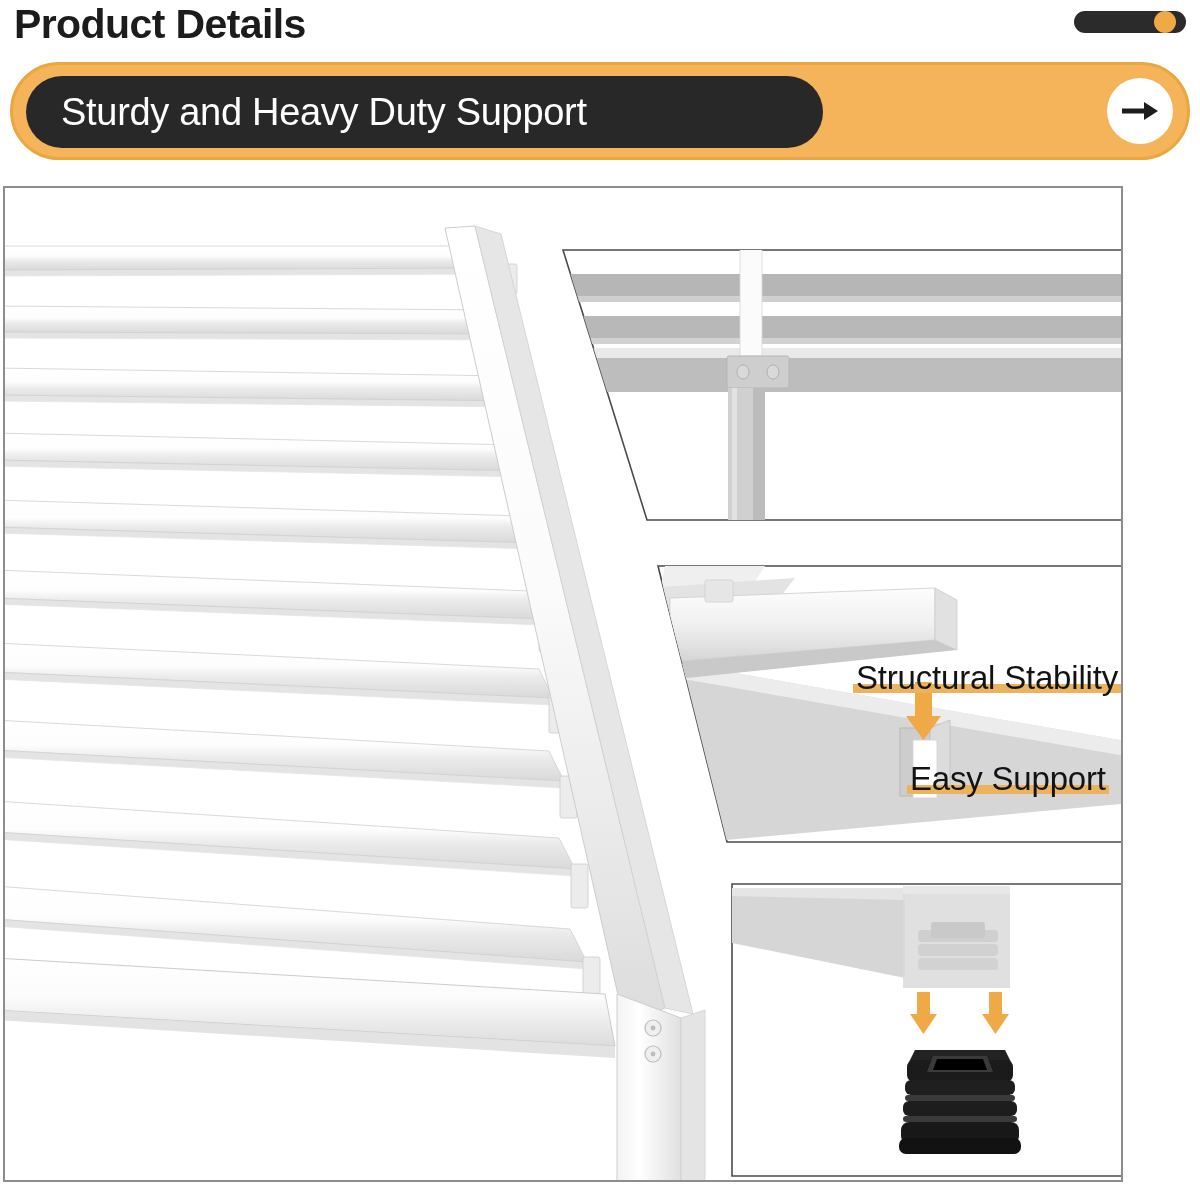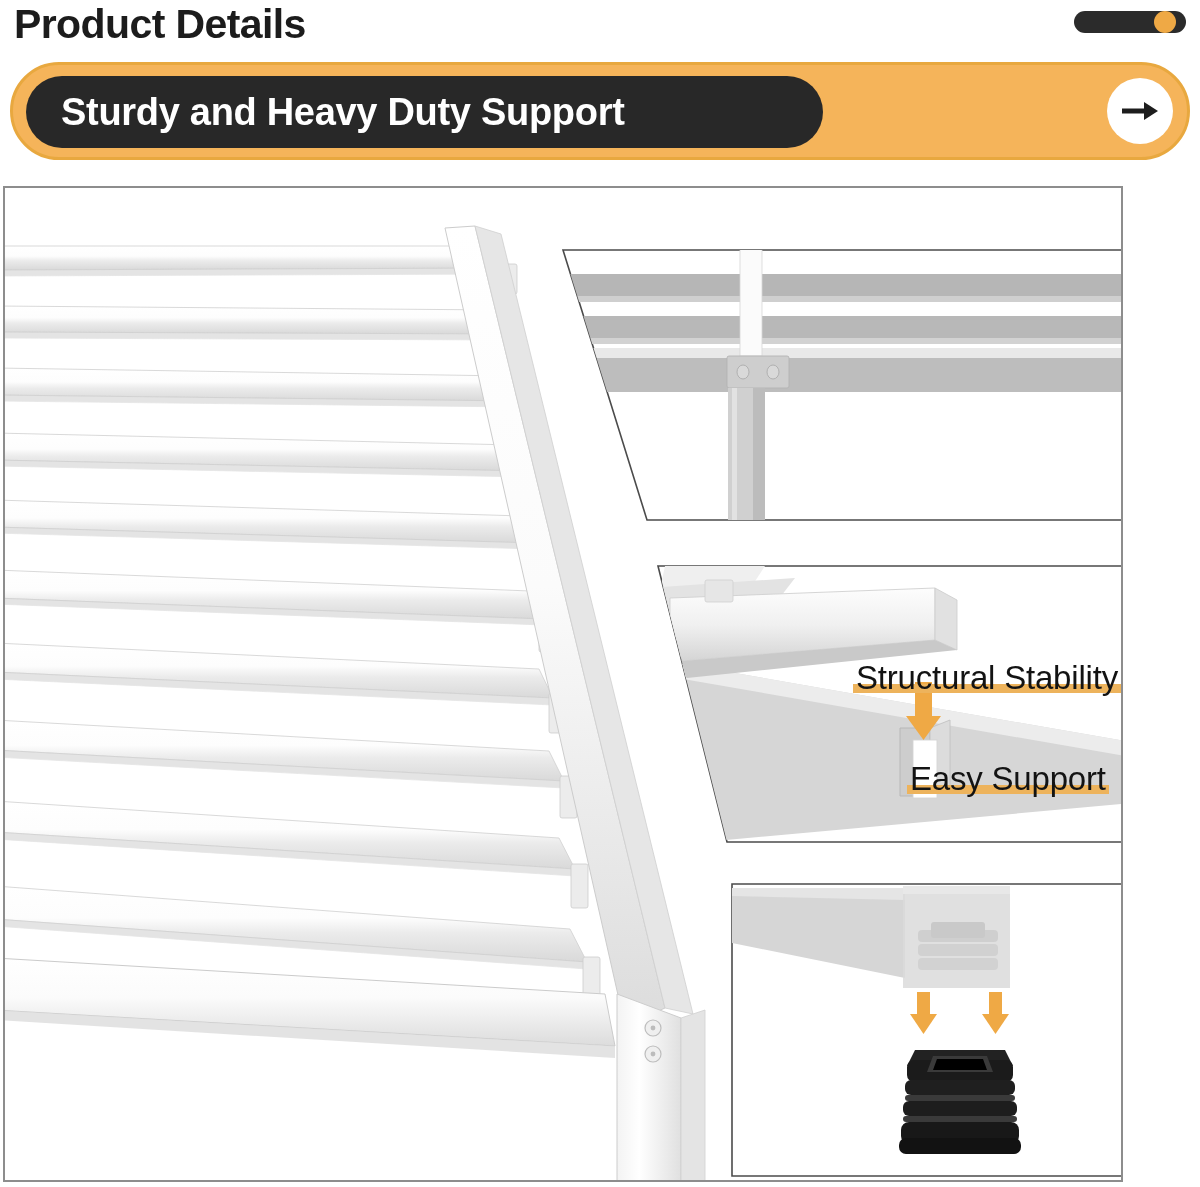--- a/index.html
+++ b/index.html
@@ -68,21 +68,21 @@
   #banner-title {
     position: absolute;
     left: 0; top: 0;
     width: 100%; height: 100%;
     display: flex;
     align-items: center;
     padding-left: 35px;
     box-sizing: border-box;
     color: #ffffff;
     font-size: 38px;
-    font-weight: bold;
+    font-weight: normal;
     letter-spacing: -0.3px;
     white-space: nowrap;
   }
   #banner-arrow-button {
     position: absolute;
     right: 14px; top: 50%;
     transform: translateY(-50%);
     width: 66px; height: 66px;
     border-radius: 50%;
     background: #ffffff;

